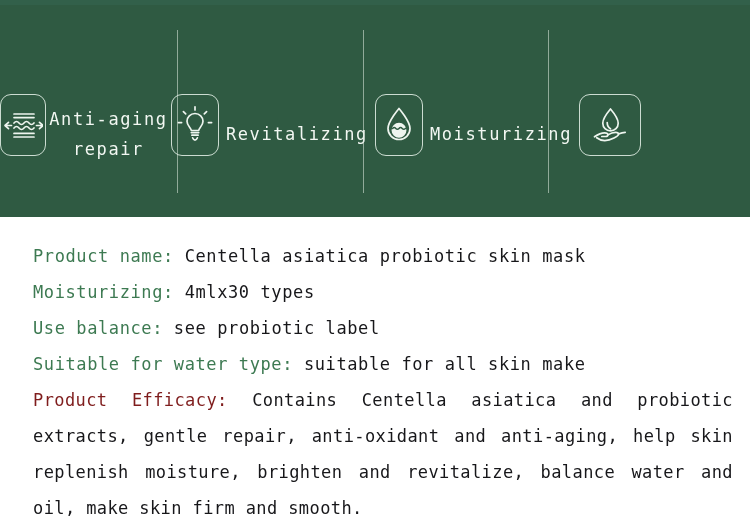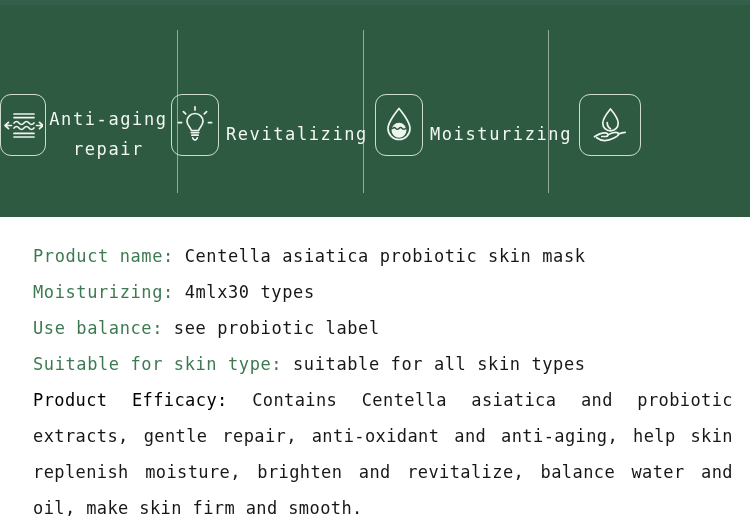--- a/index.html
+++ b/index.html
@@ -126,21 +126,21 @@
     font-size: 17px;
     line-height: 36px;
     letter-spacing: 0.4px;
     color: #17171a;
     width: 700px;
     font-family: "DejaVu Sans Mono", "Liberation Mono", monospace;
     text-align: justify;
     word-spacing: 0px;
   }
 
-  .efficacy .spec-label { color: #000000; }
+  .efficacy .spec-label { color: #7f1d1d; }
 </style>
 </head>
 <body>
 
 <div class="page">
 
   <div class="banner">
     <div class="banner-topstrip"></div>
 
     <div class="features">
@@ -225,21 +225,21 @@
 
     <div class="spec-row">
       <span class="spec-label">Moisturizing:</span><span class="spec-value"> 4mlx30 types</span>
     </div>
 
     <div class="spec-row">
       <span class="spec-label">Use balance:</span><span class="spec-value"> see probiotic label</span>
     </div>
 
     <div class="spec-row">
-      <span class="spec-label">Suitable for skin type:</span><span class="spec-value"> suitable for all skin types</span>
+      <span class="spec-label">Suitable for water type:</span><span class="spec-value"> suitable for all skin make</span>
     </div>
 
     <div class="efficacy">
       <span class="spec-label">Product Efficacy:</span><span class="spec-value"> Contains Centella asiatica and probiotic extracts, gentle repair, anti-oxidant and anti-aging, help skin replenish moisture, brighten and revitalize, balance water and oil, make skin firm and smooth.</span>
     </div>
 
   </div>
 </div>
 
 </body></html>

